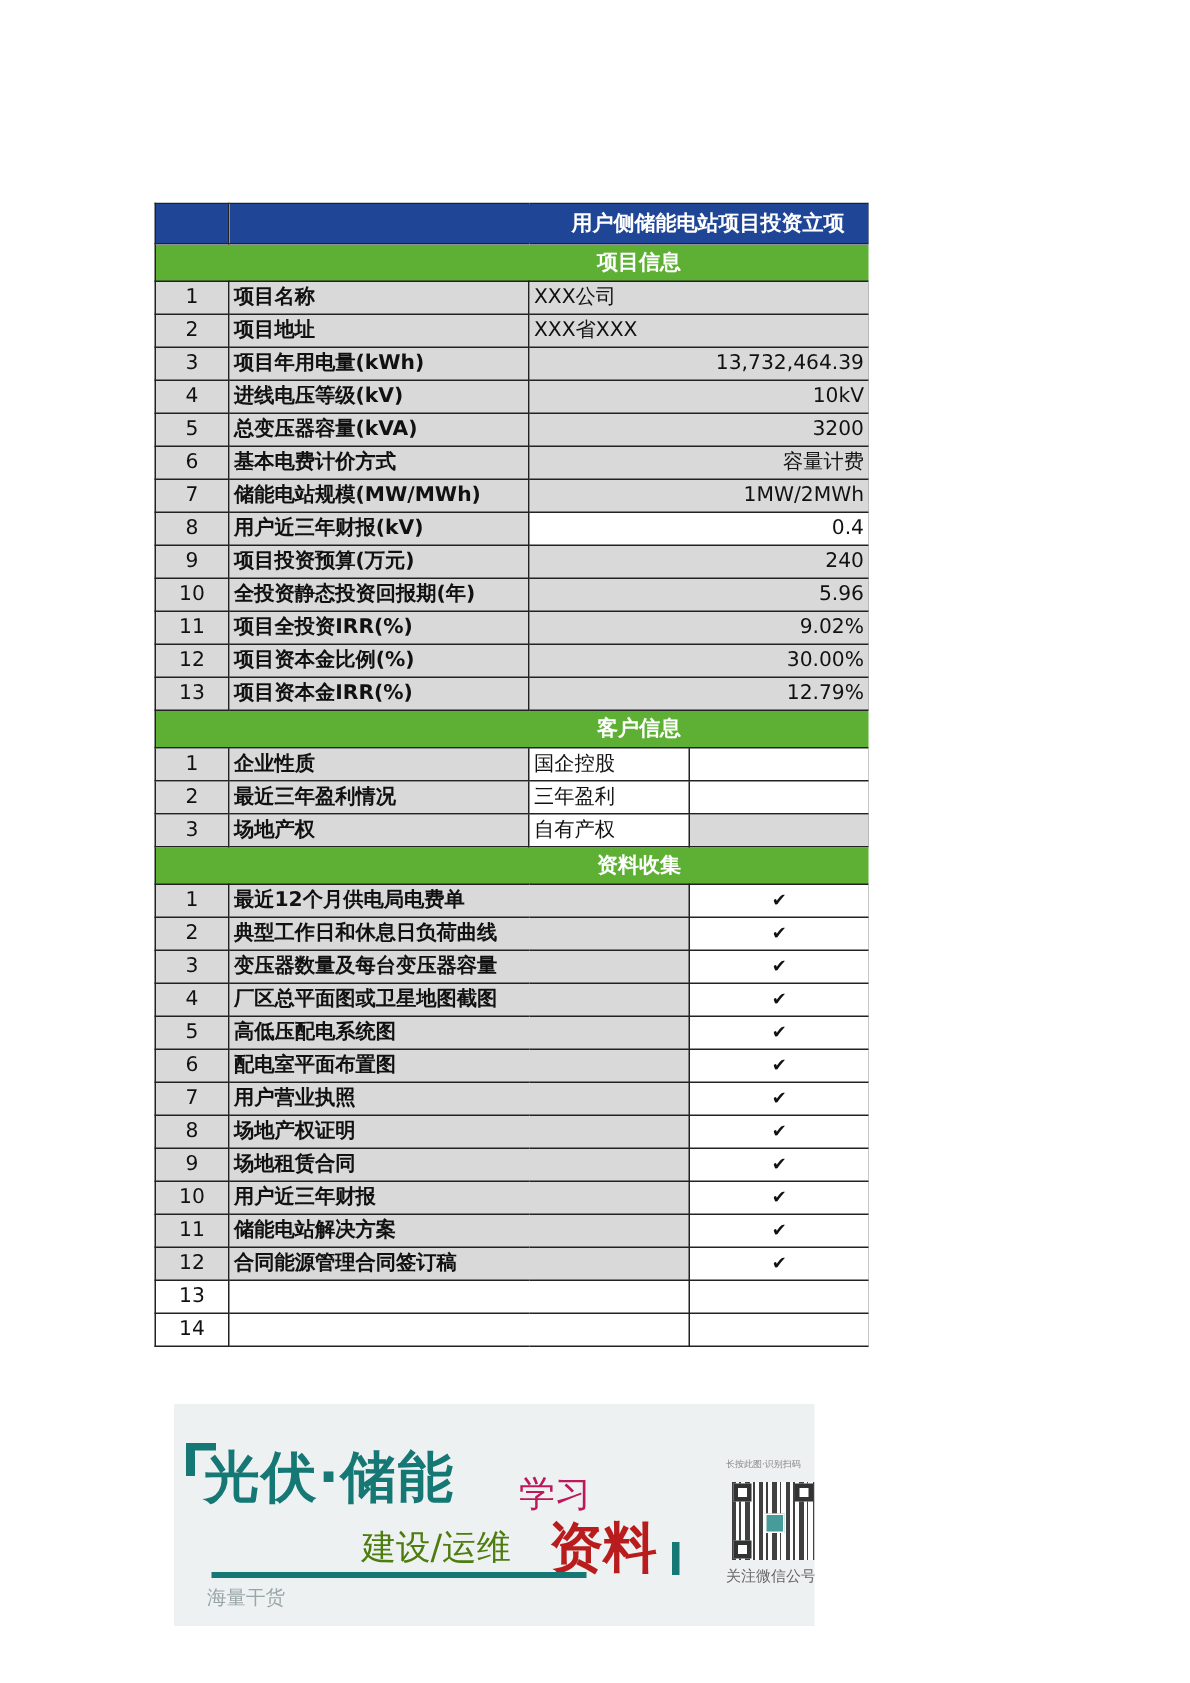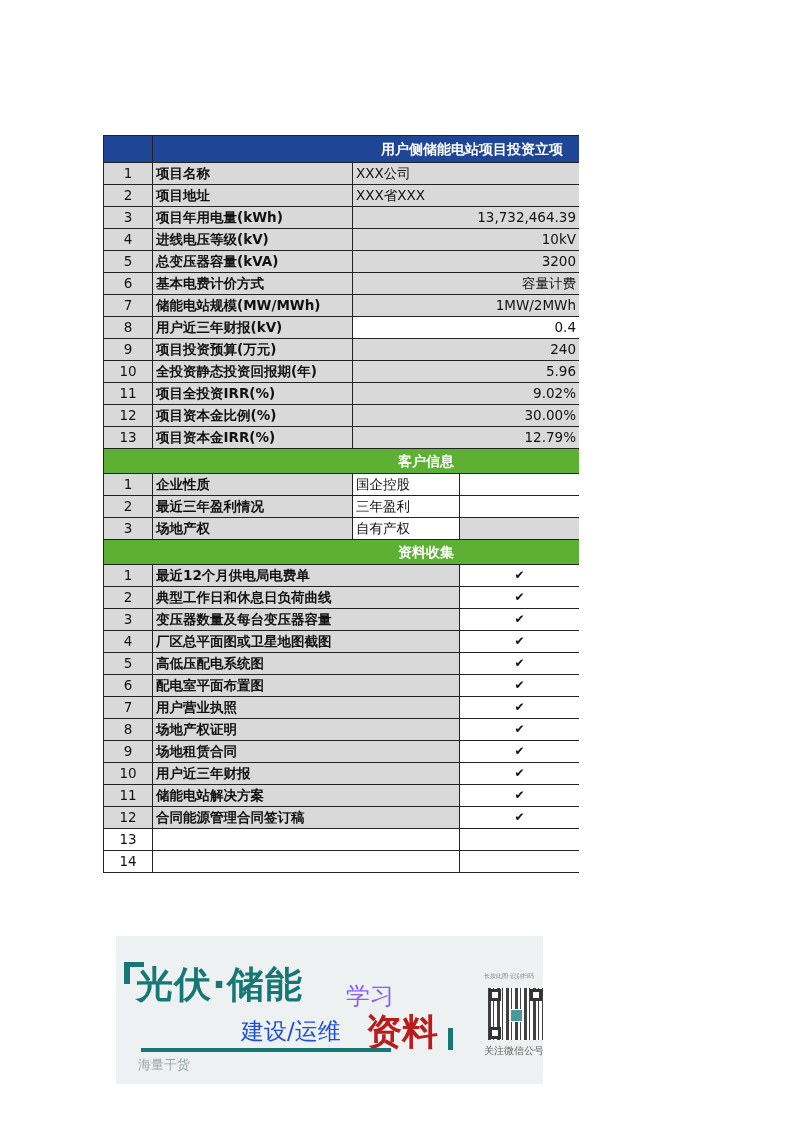--- a/index.html
+++ b/index.html
@@ -14,22 +14,22 @@
   .lbl { font-weight: bold; background: #d9d9d9; }
   .val { background: #d9d9d9; }
   .val.right { text-align: right; }
   .white { background: #ffffff; }
   .check { text-align: center; background: #fff; font-size: 12px; }
   .num.white, .lbl.white { background: #fff; }
   .banner { position: absolute; left: 116px; top: 936px; width: 427px; height: 148px; background: #eef1f1; overflow: hidden; }
   .b-bracket1 { position: absolute; left: 8px; top: 26px; width: 6px; height: 22px; background: #167874; }
   .b-bracket1:after { content: ""; position: absolute; left: 0; top: 0; width: 20px; height: 5px; background: #167874; }
   .b-main { position: absolute; left: 20px; top: 24px; font-size: 37px; font-weight: bold; color: #167874; letter-spacing: 1px; }
-  .b-study { position: absolute; left: 230px; top: 44px; font-size: 24px; color: #8b5cf6; }
-  .b-sub { position: absolute; left: 125px; top: 80px; font-size: 23px; color: #1d4ed8; }
+  .b-study { position: absolute; left: 230px; top: 44px; font-size: 24px; color: #be185d; }
+  .b-sub { position: absolute; left: 125px; top: 80px; font-size: 23px; color: #4d7c0f; }
   .b-ziliao { position: absolute; left: 250px; top: 72px; font-size: 36px; font-weight: bold; color: #b91c1c; }
   .b-hl { position: absolute; left: 22px; top: 96px; font-size: 13px; color: #98a6a5; margin-top: 24px; }
   .b-bar { position: absolute; left: 25px; top: 112px; width: 250px; height: 4px; background: #167874; }
   .b-bracket2 { position: absolute; left: 332px; top: 92px; width: 5px; height: 22px; background: #167874; }
   .b-scan { position: absolute; left: 368px; top: 36px; font-size: 6px; color: #888; white-space: nowrap; }
   .b-qr { position: absolute; left: 372px; top: 52px; width: 55px; height: 52px; background:
       repeating-linear-gradient(90deg, #222 0 3px, #fff 3px 5px, #222 5px 6px, #fff 6px 9px),
       #fff; opacity: 0.85; }
   .b-qr .qr-center { position: absolute; left: 22px; top: 21px; width: 11px; height: 11px; background: #2a8e8a; border: 1px solid #fff; }
   .b-qr .qr-corner { position: absolute; width: 12px; height: 12px; border: 3px solid #111; background: #fff; box-sizing: border-box; }
@@ -44,20 +44,23 @@
       <col style="width:49px">
       <col style="width:200px">
       <col style="width:107px">
       <col style="width:120px">
     </colgroup>
     <tbody id="tbody">
       <tr class="title-row">
         <td></td>
         <td class="ttl" colspan="3">用户侧储能电站项目投资立项</td>
       </tr>
+      <tr class="section-row">
+        <td colspan="4">项目信息</td>
+      </tr>
     <tr>
           <td class="num">1</td>
           <td class="lbl">项目名称</td>
           <td colspan="2" class="val">XXX公司</td>
         </tr>
         <tr>
           <td class="num">2</td>
           <td class="lbl">项目地址</td>
           <td colspan="2" class="val">XXX省XXX</td>
         </tr>

